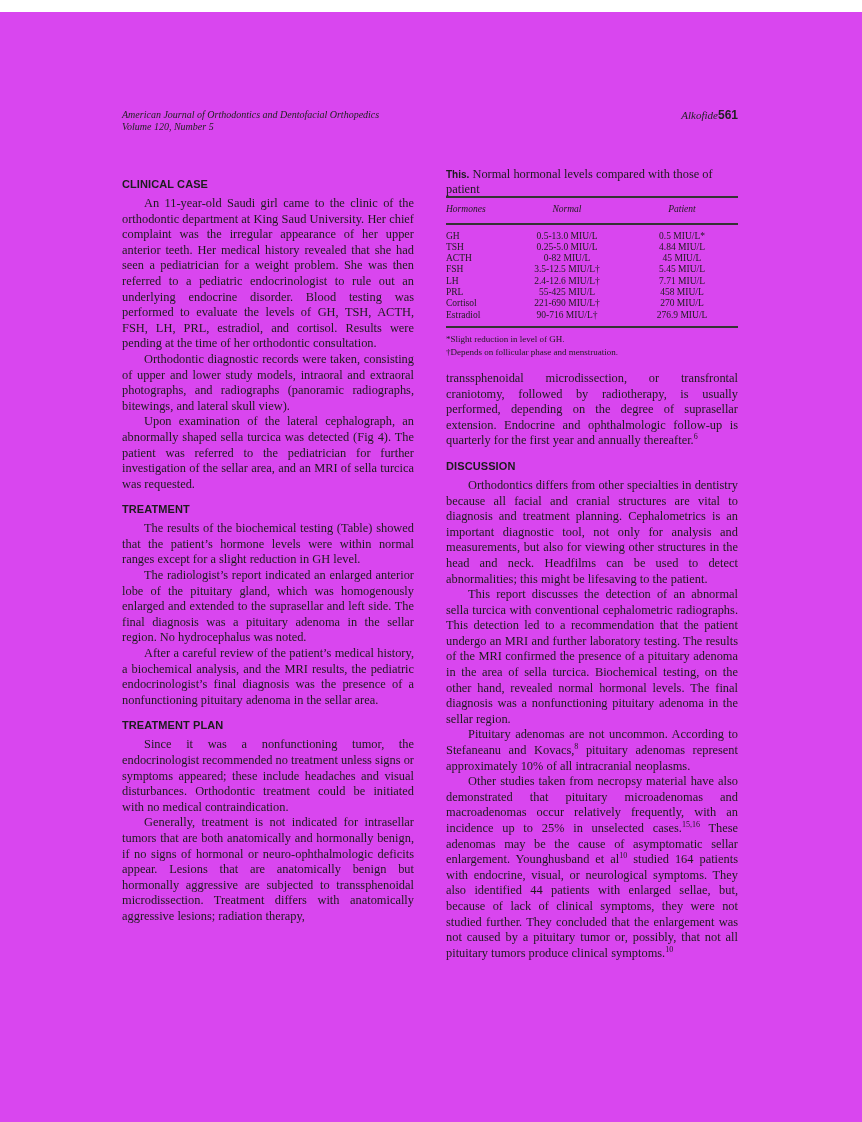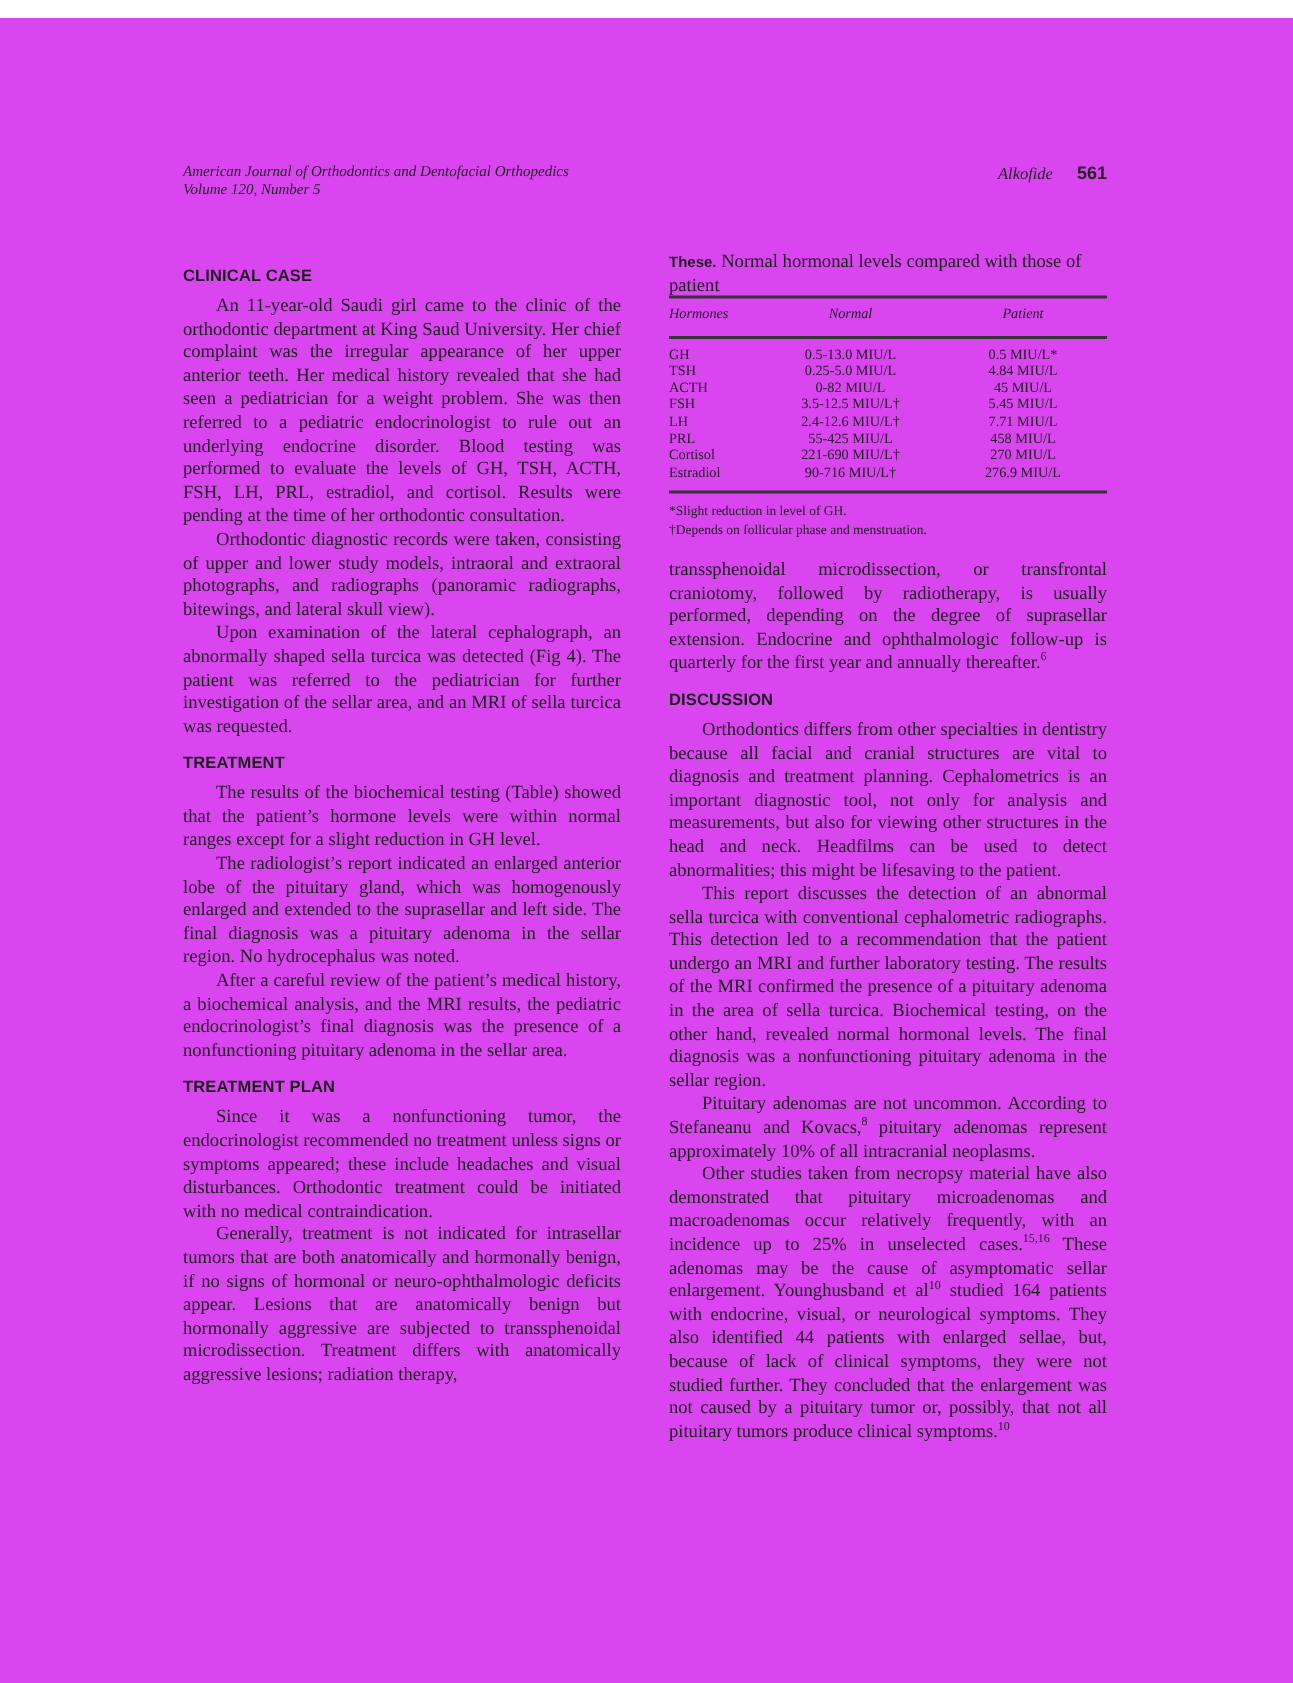--- a/index.html
+++ b/index.html
@@ -1,20 +1,20 @@
 <!DOCTYPE html>
 <html><head>
 <meta charset="utf-8">
 <style>
   html, body { margin: 0; padding: 0; background: #ffffff; }
   body { width: 862px; height: 1122px; position: relative; overflow: hidden; color: #1a1a1a; }
   .page { position: absolute; left: 0; top: 12px; width: 862px; height: 1122px; background: #d946ef; }
   .running-head { position: absolute; left: 122px; top: 97px; width: 616px; font-family: "Liberation Serif", serif; font-style: italic; font-size: 10px; line-height: 12px; color: #222; }
   .running-head .right { position: absolute; right: 0; top: 0; font-size: 11px; }
-  .running-head .pg { font-family: "Liberation Sans", sans-serif; font-style: normal; font-weight: bold; font-size: 12px; margin-left: 16px; }
+  .running-head .pg { font-family: "Liberation Sans", sans-serif; font-style: normal; font-weight: bold; font-size: 12px; margin-left: 0; }
   .col { position: absolute; top: 155px; width: 292px; font-family: "Liberation Serif", serif; font-size: 12.4px; line-height: 15.6px; text-align: justify; color: #1c1c1c; }
   .col-left { left: 122px; }
   .col-right { left: 446px; }
   .col p { margin: 0; text-indent: 0; }
   .col p.ind { text-indent: 22px; }
   .col h2 { font-family: "Liberation Sans", sans-serif; font-weight: bold; font-size: 11px; margin: 10px 0 5px 0; line-height: 14px; letter-spacing: 0.1px; }
   sup { font-size: 8px; line-height: 0; vertical-align: 5px; }
   .table-caption { font-size: 12.4px; line-height: 14px; margin: 0 0 6px 0; text-align: left; }
   .table-caption .lbl { font-family: "Liberation Sans", sans-serif; font-weight: bold; font-size: 10px; }
   .rule-thick { height: 0; border-top: 2px solid #333; margin: 0; }
@@ -55,21 +55,21 @@
     <p class="ind">The radiologist’s report indicated an enlarged anterior lobe of the pituitary gland, which was homogenously enlarged and extended to the suprasellar and left side. The final diagnosis was a pituitary adenoma in the sellar region. No hydrocephalus was noted.</p>
     <p class="ind">After a careful review of the patient’s medical history, a biochemical analysis, and the MRI results, the pediatric endocrinologist’s final diagnosis was the presence of a nonfunctioning pituitary adenoma in the sellar area.</p>
 
     <h2>TREATMENT PLAN</h2>
     <p class="ind">Since it was a nonfunctioning tumor, the endocrinologist recommended no treatment unless signs or symptoms appeared; these include headaches and visual disturbances. Orthodontic treatment could be initiated with no medical contraindication.</p>
     <p class="ind">Generally, treatment is not indicated for intrasellar tumors that are both anatomically and hormonally benign, if no signs of hormonal or neuro-ophthalmologic deficits appear. Lesions that are anatomically benign but hormonally aggressive are subjected to transsphenoidal microdissection. Treatment differs with anatomically aggressive lesions; radiation therapy,</p>
   </div>
 
   <div class="col col-right">
     <div>
-      <p class="table-caption"><span class="lbl">These.</span> <span>Normal hormonal levels compared with those of patient</span></p>
+      <p class="table-caption"><span class="lbl">This.</span> <span>Normal hormonal levels compared with those of patient</span></p>
       <div class="rule-thick"></div>
       <table class="hormones">
         <thead>
           <tr>
             <th class="c-h">Hormones</th>
             <th class="c-n">Normal</th>
             <th class="c-p">Patient</th>
           </tr>
           <tr>
               <td colspan="3" style="padding:0">

